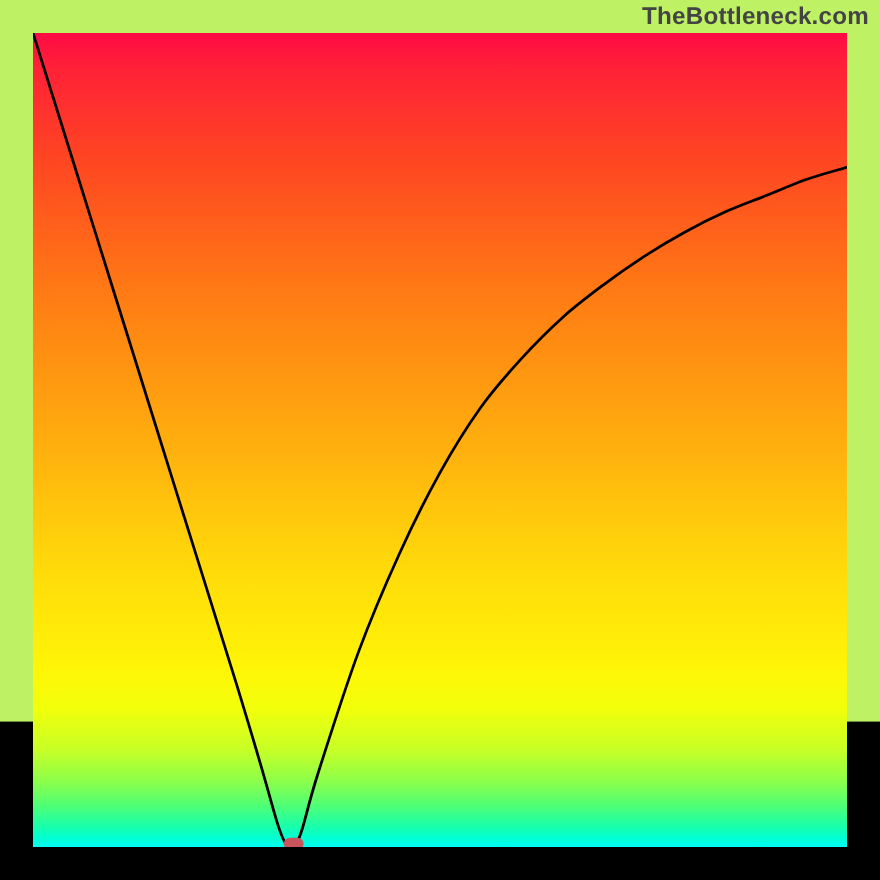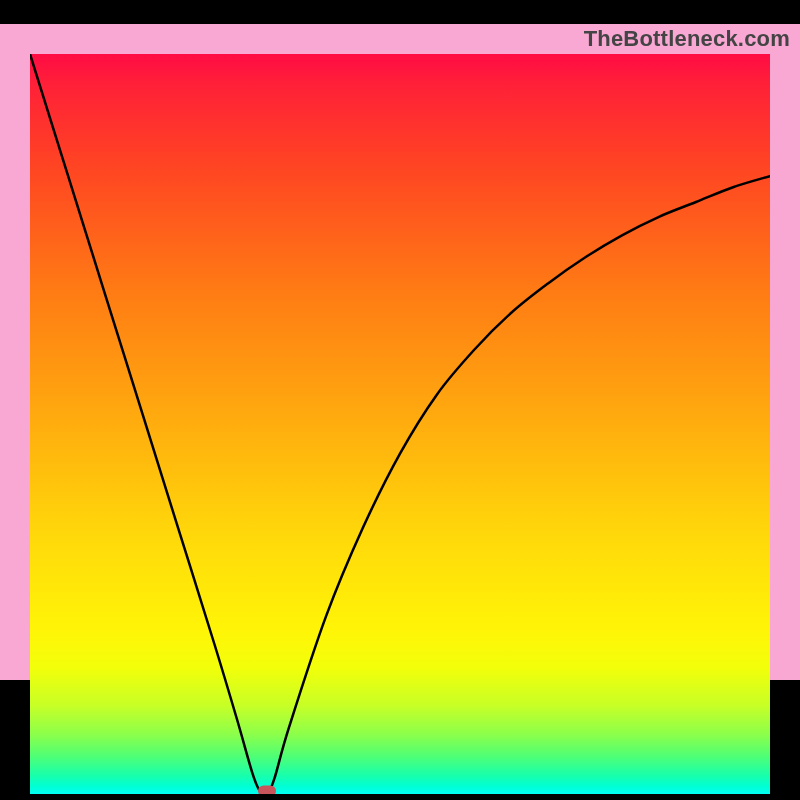--- a/index.html
+++ b/index.html
@@ -8,22 +8,21 @@
     width: 800px;
     height: 800px;
     overflow: hidden;
     background: #000;
     font-family: Arial, Helvetica, sans-serif;
   }
   .frame {
     position: relative;
     width: 800px;
     height: 656px;
-    background: #f9a8d4;
-    margin-top: 24px;
+    background: #bef264;
   }
   .watermark {
     position: absolute;
     top: 2px;
     right: 10px;
     color: #444;
     font-size: 22px;
     font-weight: bold;
     letter-spacing: 0.2px;
     user-select: none;

